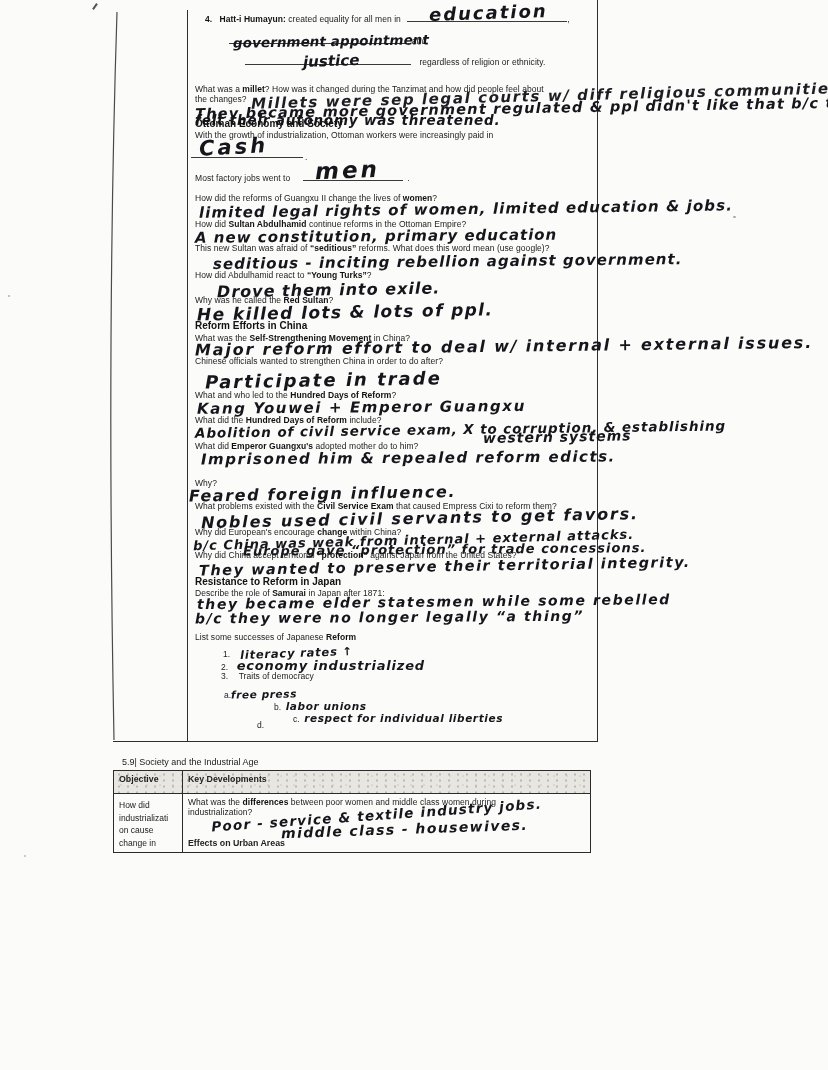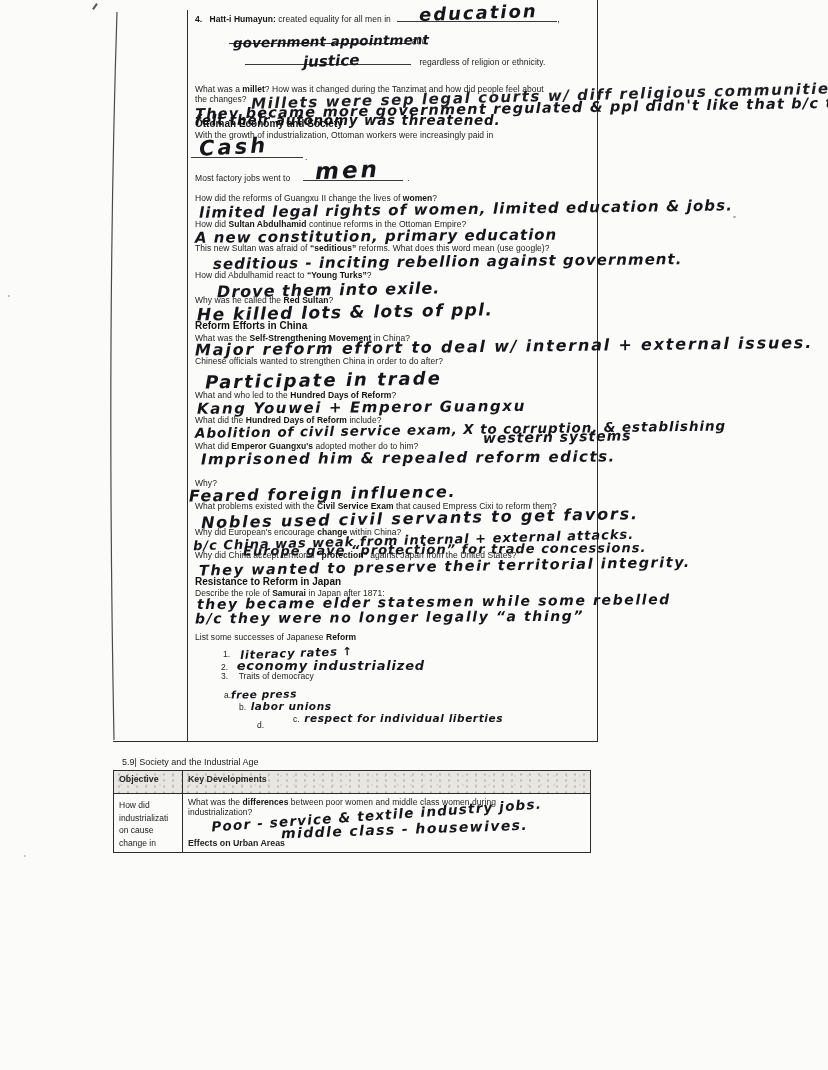--- a/index.html
+++ b/index.html
@@ -60,21 +60,21 @@
 <div class="speck" style="left:24px;top:855px;width:2px;height:2px;opacity:.45"></div>
 <div class="speck" style="left:733px;top:216px;width:3px;height:2px;opacity:.6"></div>
 
 <div class="bigbox">
   <div class="divider"></div>
 </div>
 
 <div class="content">
 
   <div class="blk" style="top:14px">
-    <div class="q" style="">
+    <div class="q" style="margin-left:10px">
       <b>4.</b>&nbsp;&nbsp;
       <b>Hatt-i Humayun:</b>
       <span>created equality for all men in</span>
       <span class="blank" style="width:160px;margin-left:4px">
         <span class="hw abs" style="left:22px;top:-17px;font-size:18px;letter-spacing:2px;transform:rotate(-2deg)">education</span>
       </span><span>,</span>
     </div>
     <div class="q" style="margin-top:12px;margin-left:34px">
       <span class="blank" style="width:178px">
         <span class="hw abs" style="left:4px;top:-9px;font-size:13.5px;transform:rotate(-1deg)">government appointment</span>
@@ -207,21 +207,21 @@
       <span class="q">2.</span>
       <span class="hw" style="font-size:13px;letter-spacing:.8px;margin-left:4px;display:inline-block">economy industrialized</span>
     </div>
     <div class="q" style="margin-left:26px;height:13px">
       <span>3.</span>
       <span style="margin-left:8px">Traits of democracy</span>
     </div>
     <div style="margin-left:29px;height:12px">
       <span class="q">a.</span><span class="hw" style="font-size:10.5px;letter-spacing:.6px;display:inline-block;transform:rotate(-1deg)">free press</span>
     </div>
-    <div style="margin-left:44px;height:12px">
+    <div style="margin-left:79px;height:12px">
       <span class="q">b.</span>
       <span class="hw" style="font-size:10.5px;letter-spacing:.6px;display:inline-block">labor unions</span>
     </div>
     <div style="margin-left:98px;height:12px">
       <span class="q">c.</span>
       <span class="hw" style="font-size:10.5px;letter-spacing:.6px;display:inline-block">respect for individual liberties</span>
     </div>
     <div class="q" style="margin-left:62px;height:12px">
       <span>d.</span>
     </div>

